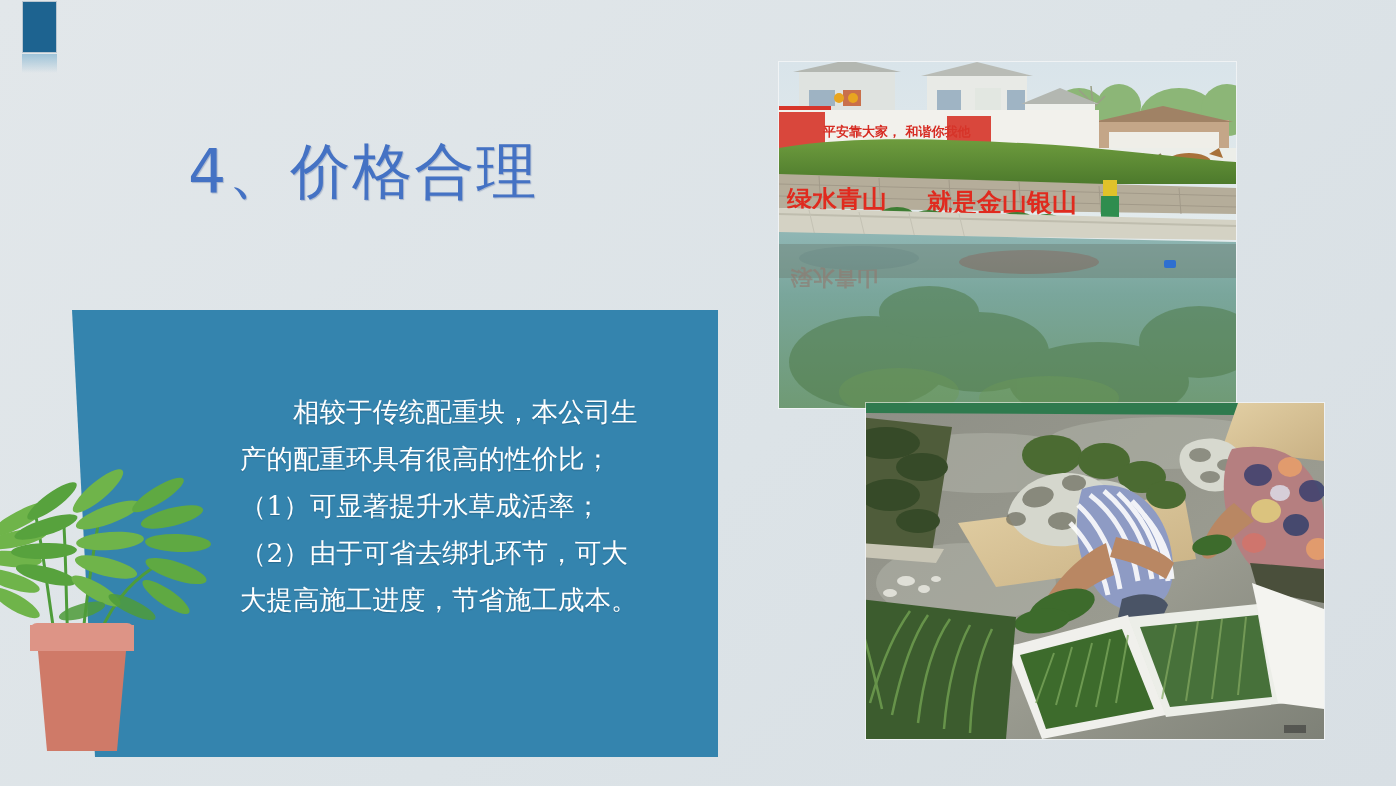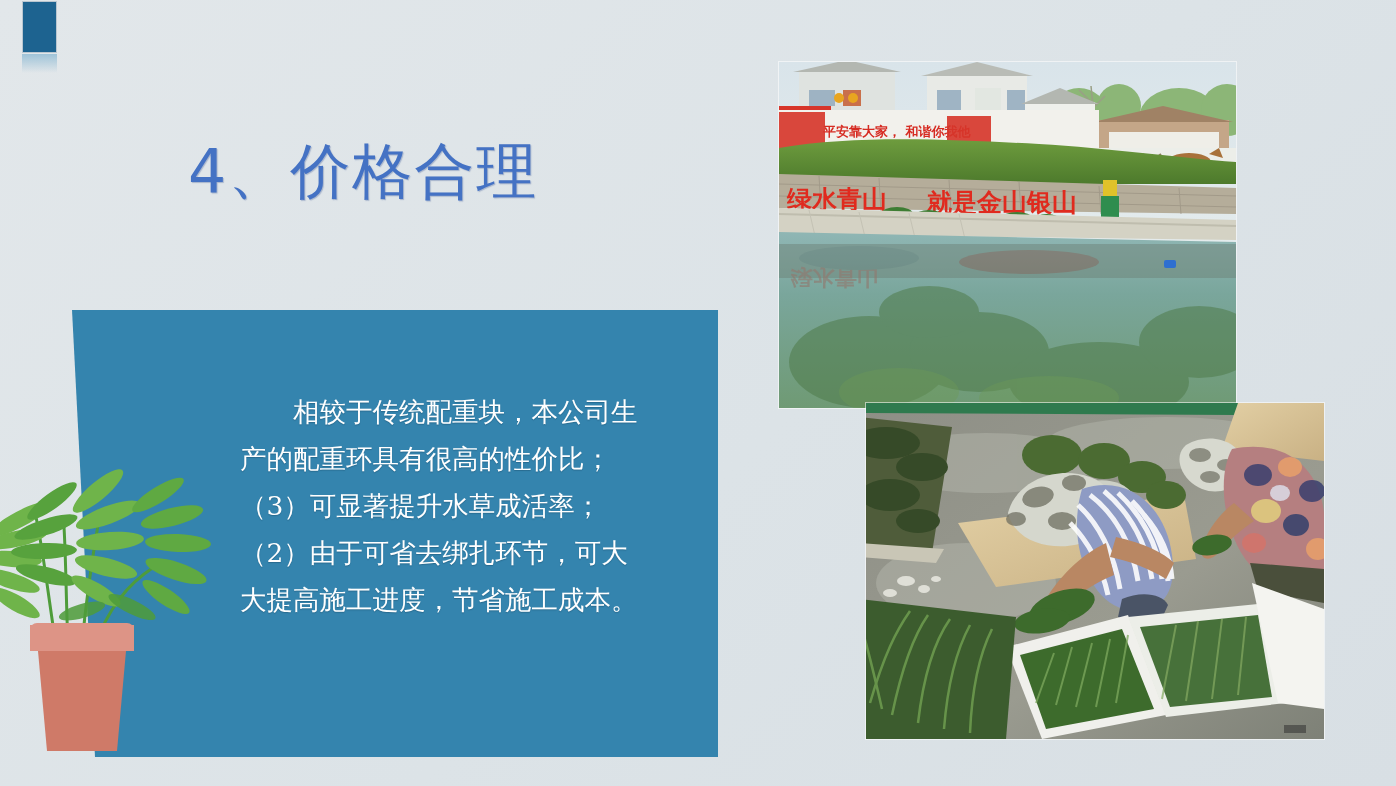--- a/index.html
+++ b/index.html
@@ -55,21 +55,21 @@
 
   <div class="logo">
     <div class="bar"></div>
     <div class="reflect"></div>
   </div>
 
   <div class="title">4、价格合理</div>
 
   <div class="panel"></div>
   <div class="panel-text">　　相较于传统配重块，本公司生产的配重环具有很高的性价比；
-（3）可显著提升水草成活率；
+（1）可显著提升水草成活率；
 （2）由于可省去绑扎环节，可大大提高施工进度，节省施工成本。</div>
 
   <div class="plant">
     <svg width="240" height="330" viewBox="0 0 240 330" xmlns="http://www.w3.org/2000/svg">
       <g fill="none" stroke="#4e9c3a" stroke-width="3" stroke-linecap="round">
         <path d="M70 210 C62 160 58 120 50 82"></path>
         <path d="M82 210 C80 165 80 125 78 92"></path>
         <path d="M96 210 C100 165 106 125 112 90"></path>
         <path d="M108 212 C122 175 140 150 168 132"></path>
       </g>

